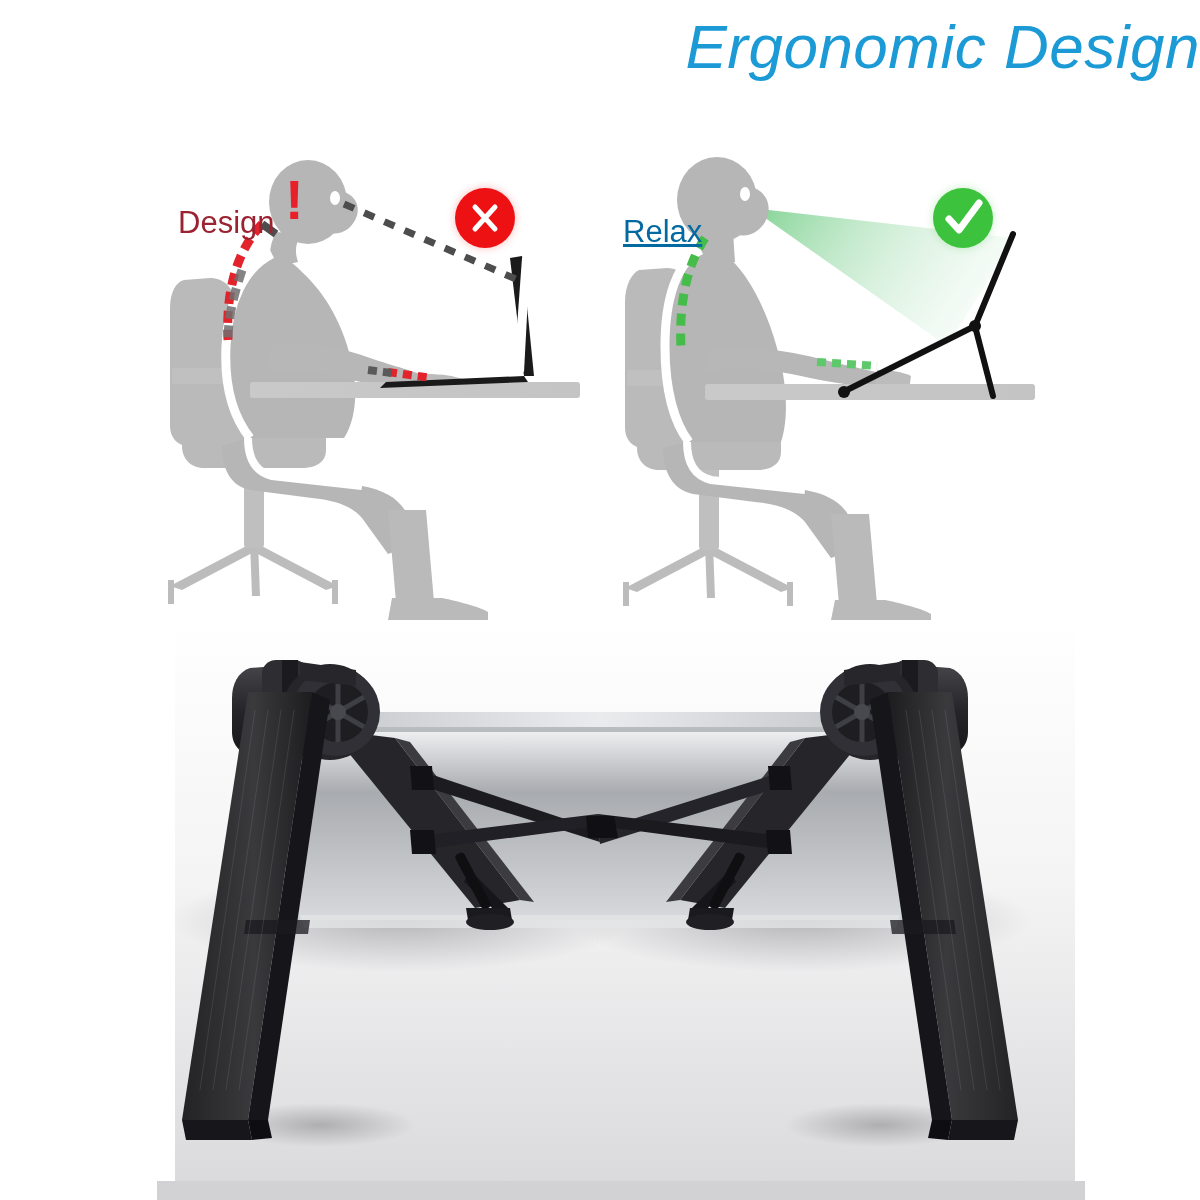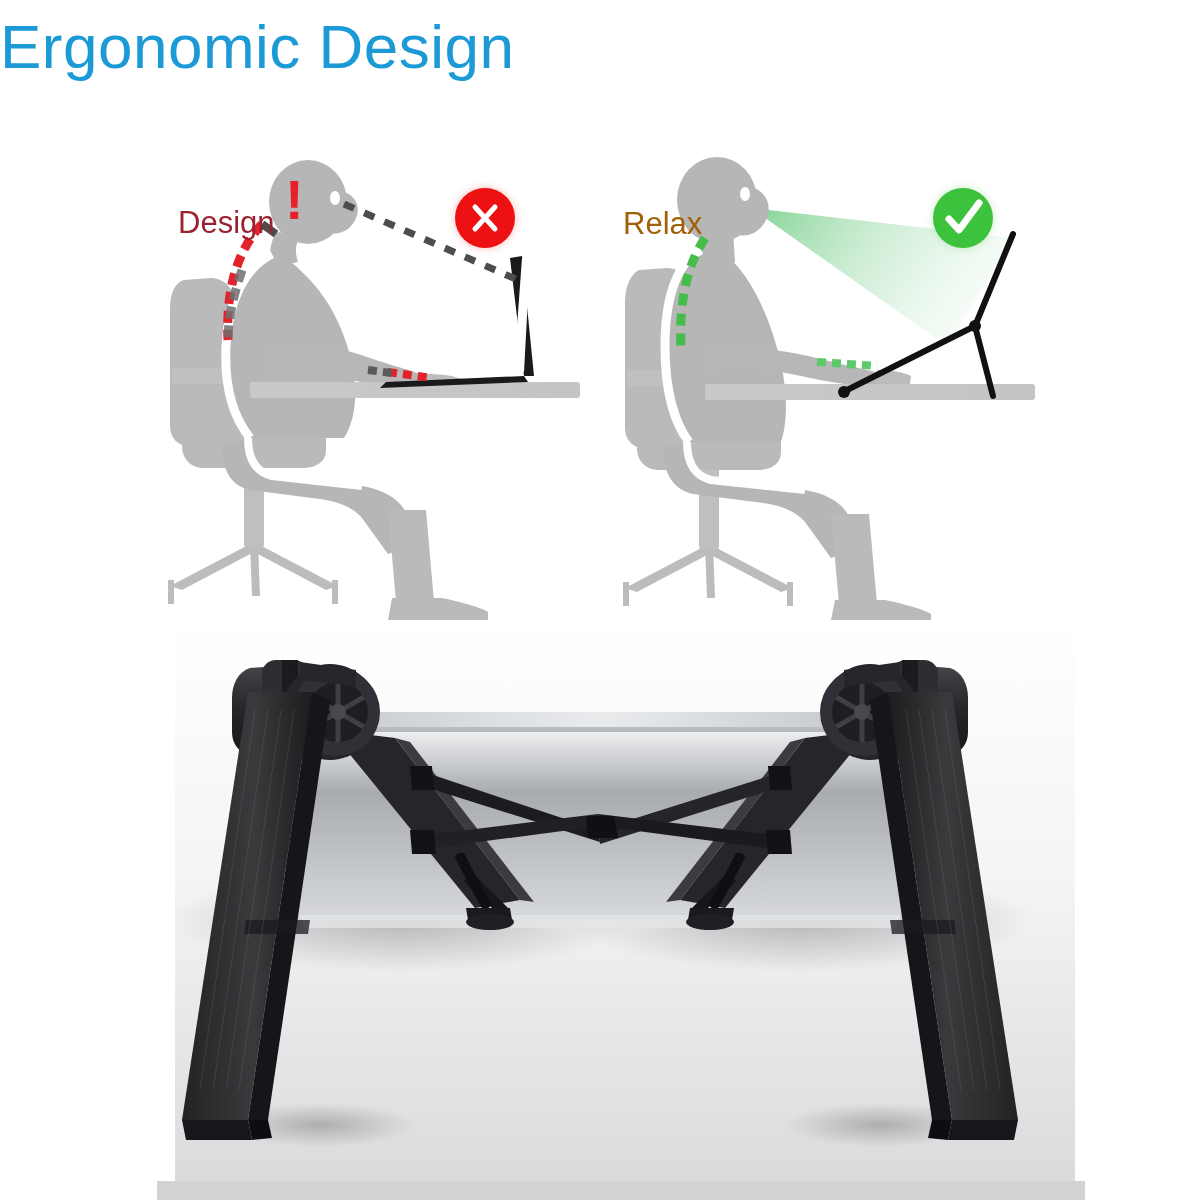--- a/index.html
+++ b/index.html
@@ -14,27 +14,28 @@
     overflow: hidden;
     font-family: "Liberation Sans", sans-serif;
   }
 
   
   #page-title {
     position: absolute;
     left: 0;
     top: 14px;
     width: 1200px;
-    text-align: left;
+    text-align: right;
     font-size: 62px;
     line-height: 1.05;
     font-weight: 400;
     letter-spacing: 0.5px;
     color: #1b9ad6;
     white-space: nowrap;
+    font-style: italic;
   }
 
   
   #comparison {
     position: absolute;
     left: 0;
     top: 150px;
     width: 1200px;
     height: 470px;
   }
@@ -49,21 +50,21 @@
 
   .panel-svg { position: absolute; left: 0; top: 0; width: 480px; height: 470px; }
 
   .badge-label {
     position: absolute;
     font-size: 31px;
     font-weight: 400;
     white-space: nowrap;
   }
   #label-painful { left: 48px;  top: 55px;  color: #9b2230; }
-  #label-relax   { left: 38px;  top: 56px;  color: #a16207; }
+  #label-relax   { left: 38px;  top: 64px;  color: #0369a1; text-decoration: underline; }
 
   .excl {
     position: absolute;
     left: 155px;
     top: 22px;
     font-size: 56px;
     font-weight: bold;
     color: #e8202a;
     line-height: 1;
   }

